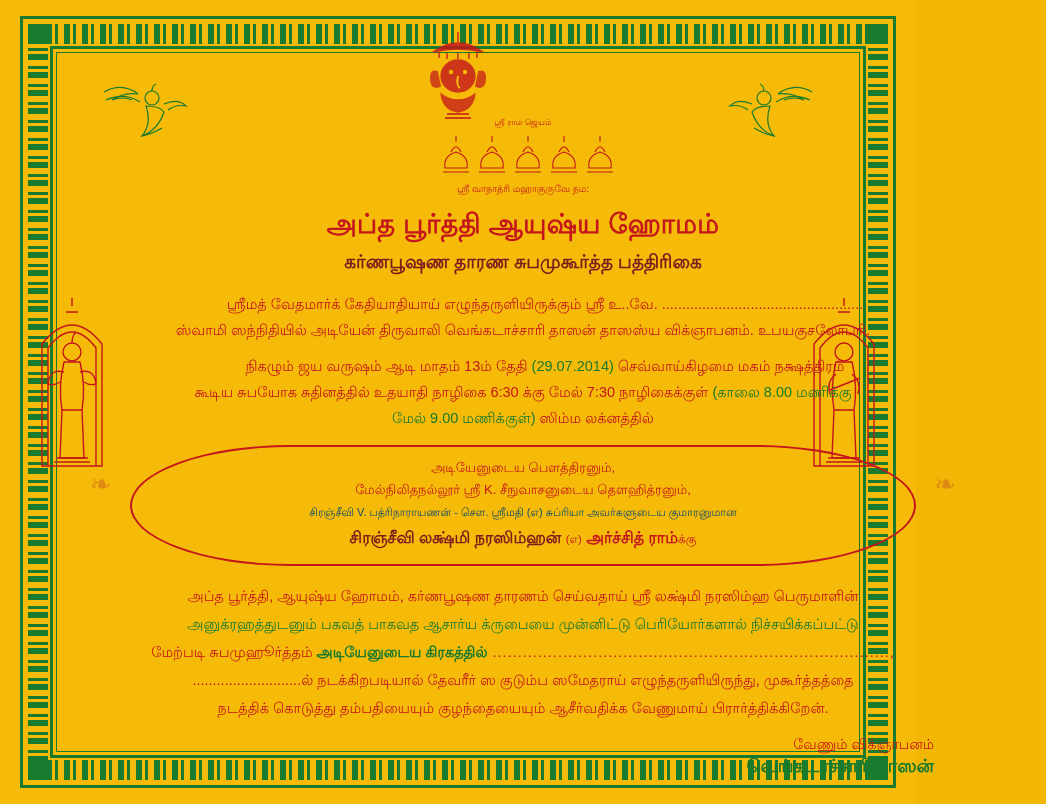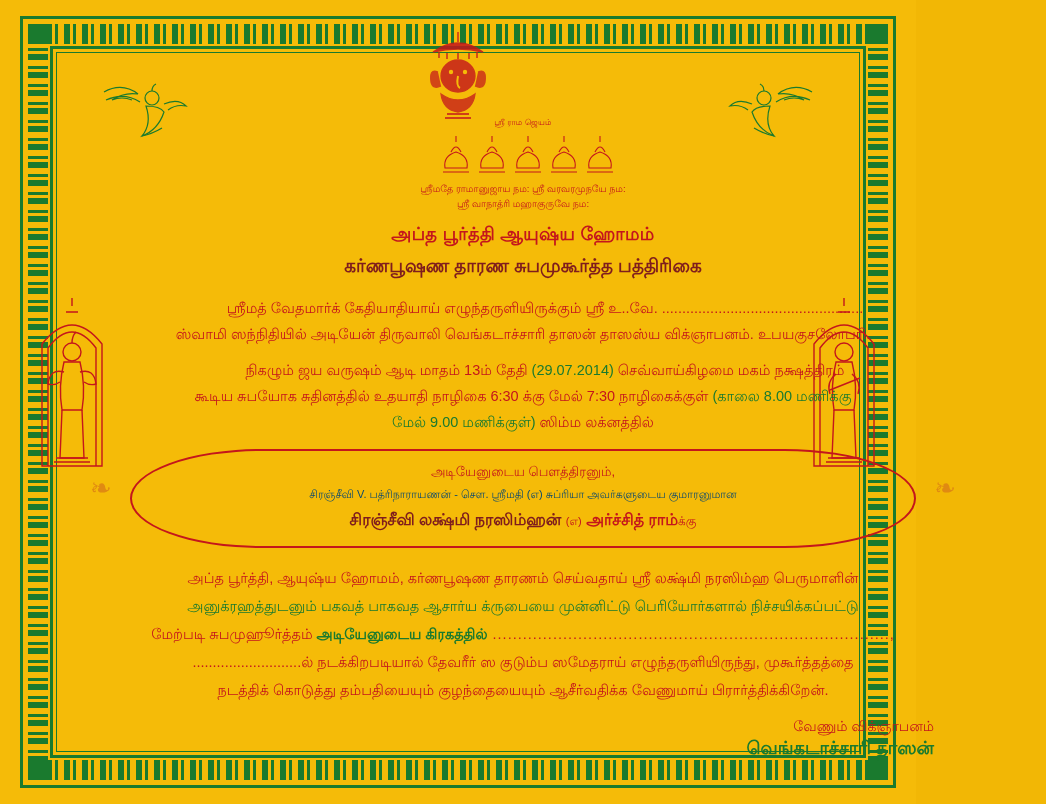--- a/index.html
+++ b/index.html
@@ -140,21 +140,21 @@
   .mantra {
     color: #c4161c;
     font-size: 9.5px;
     line-height: 13px;
     margin: 0 0 2px 0;
   }
 
   .title1 {
     color: #c4161c;
     font-weight: bold;
-    font-size: 18px;
+    font-size: 27px;
     margin: 14px 0 8px 0;
     letter-spacing: .3px;
   }
   .title2 {
     color: #7f1d1d;
     font-weight: bold;
     font-size: 18.5px;
     margin: 0 0 16px 0;
   }
 
@@ -351,21 +351,20 @@
           </g>
           <g>
             <path d="M214 40 L240 40 M216 36 Q214 24 227 20 Q240 24 238 36 Z"></path>
             <path d="M222 20 Q227 10 232 20"></path>
             <path d="M227 10 L227 4"></path>
           </g>
         </g>
       </svg>
     </div>
 
-    <div class="mantra">ஸ்ரீமதே ராமானுஜாய நம:  ஸ்ரீ வரவரமுநயே நம:</div>
     <div class="mantra">ஸ்ரீ வாநாத்ரி மஹாகுருவே நம:</div>
 
     <div class="title1">அப்த பூர்த்தி ஆயுஷ்ய ஹோமம்</div>
     <div class="title2">கர்ணபூஷண தாரண  சுபமுகூர்த்த பத்திரிகை</div>
 
     <div class="para">
       <span class="indent"></span><span>ஸ்ரீமத் வேதமார்க் கேதியாதியாய் எழுந்தருளியிருக்கும்  ஸ்ரீ உ..வே. ..................................................</span><br>
       <span>ஸ்வாமி ஸந்நிதியில் அடியேன் திருவாலி வெங்கடாச்சாரி தாஸன் தாஸஸ்ய விக்ஞாபனம். உபயகுசலோபரி.</span>
     </div>
 
@@ -373,20 +372,21 @@
       <span class="indent"></span><span class="r">நிகழும் ஜய வருஷம் ஆடி மாதம் 13ம் தேதி </span><span class="g">(29.07.2014)</span><span class="r"> செவ்வாய்கிழமை மகம்  நக்ஷத்திரம்</span><br>
       <span class="r">கூடிய சுபயோக சுதினத்தில் உதயாதி நாழிகை 6:30 க்கு மேல் 7:30 நாழிகைக்குள்</span> <span class="g">(காலை 8.00 மணிக்கு</span><br>
       <span class="g">மேல் 9.00 மணிக்குள்)</span><span class="r"> ஸிம்ம  லக்னத்தில்</span>
     </div>
 
     <div class="oval-wrap">
       <span class="swirl left">❧</span>
       <span class="swirl right">❧</span>
       <div class="oval">
         <div class="l1">அடியேனுடைய பௌத்திரனும்,</div>
+        <div class="l2">மேல்நிலிதநல்லூர் ஸ்ரீ K. சீநுவாசனுடைய தௌஹித்ரனும்,</div>
         <div class="l3">சிரஞ்சீவி V. பத்ரிநாராயணன் - சௌ. ஸ்ரீமதி (எ) சுப்ரியா அவர்களுடைய குமாரனுமான</div>
         <div class="l4">
           <span class="name-g">சிரஞ்சீவி  லக்ஷ்மி நரஸிம்ஹன்</span>
           <span class="sep">(எ)</span>
           <span class="name-r">அர்ச்சித் ராம்</span><span class="tail">க்கு</span>
         </div>
       </div>
     </div>
 
     <div class="body-para">

